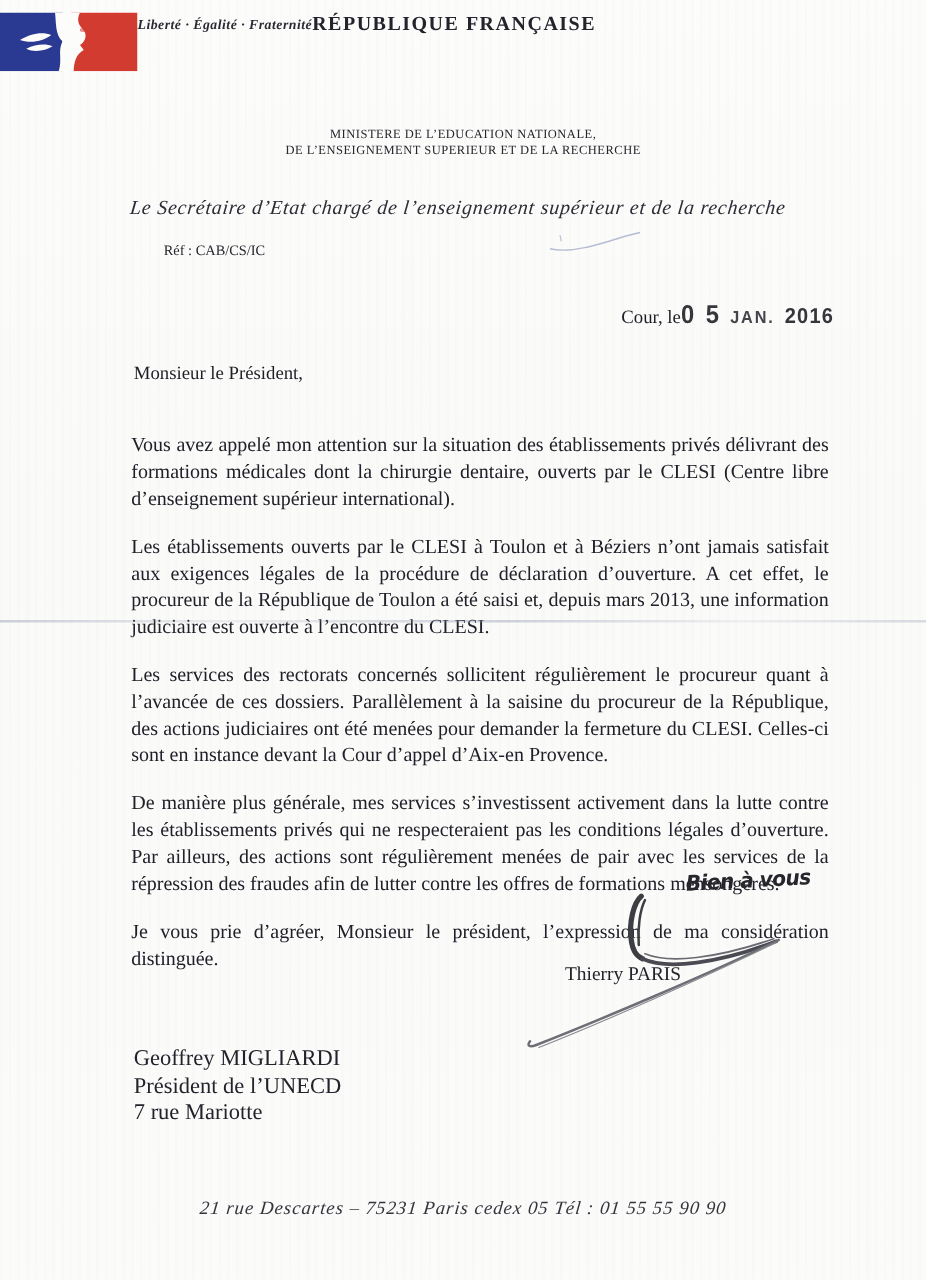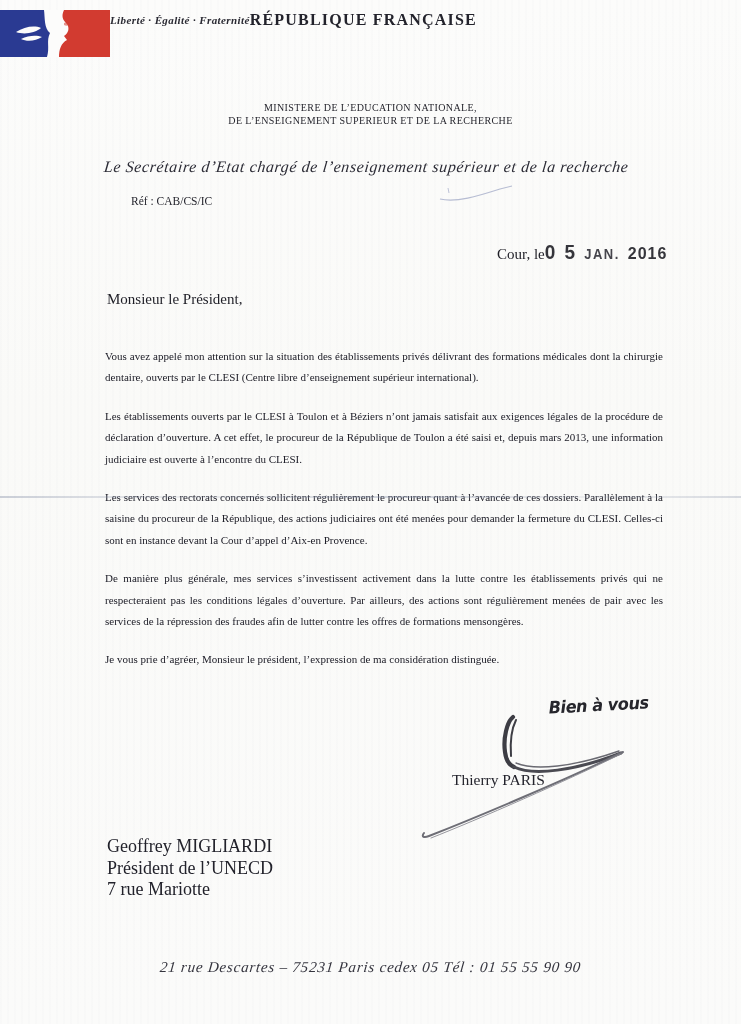--- a/index.html
+++ b/index.html
@@ -29,21 +29,21 @@
   .ref-line{position:absolute;left:107px;top:195px;font-size:11.5px;color:#26262e;margin-left:24px;}
   .pencil-squiggle{position:absolute;left:438px;top:184px;}
   
   .date-line{position:absolute;left:497px;top:242px;font-size:15px;white-space:nowrap;}
   .stamp{display:inline-block;font-family:"Liberation Sans", sans-serif;font-weight:bold;color:#35353b;transform:scaleY(1.08);vertical-align:baseline;}
   .stamp .day{font-size:19px;letter-spacing:2px;}
   .stamp .month{font-size:13px;letter-spacing:1.5px;margin-left:7px;color:#45454c;}
   .stamp .year{font-size:16px;letter-spacing:1px;margin-left:8px;}
   
   .salutation{position:absolute;left:107px;top:291px;font-size:15px;}
-  .letter-body{position:absolute;left:105px;top:340px;width:558px;font-size:11px;line-height:21.4px;color:#20202a;}
+  .letter-body{position:absolute;left:105px;top:340px;width:558px;font-size:16px;line-height:21.4px;color:#20202a;}
   .letter-body p{margin:0 0 17px 0;text-align:justify;}
   .letter-body p.first{margin-top:6px;}
   .closing{margin-top:0;}
   .crease{
     position:absolute;left:0;top:496px;width:741px;height:2px;
     background:linear-gradient(90deg, rgba(130,140,165,0.40), rgba(130,140,165,0.12) 25%, rgba(130,140,165,0.38) 55%, rgba(130,140,165,0.10) 80%, rgba(130,140,165,0.30));
     pointer-events:none;
   }
   
   .handwritten-note{

